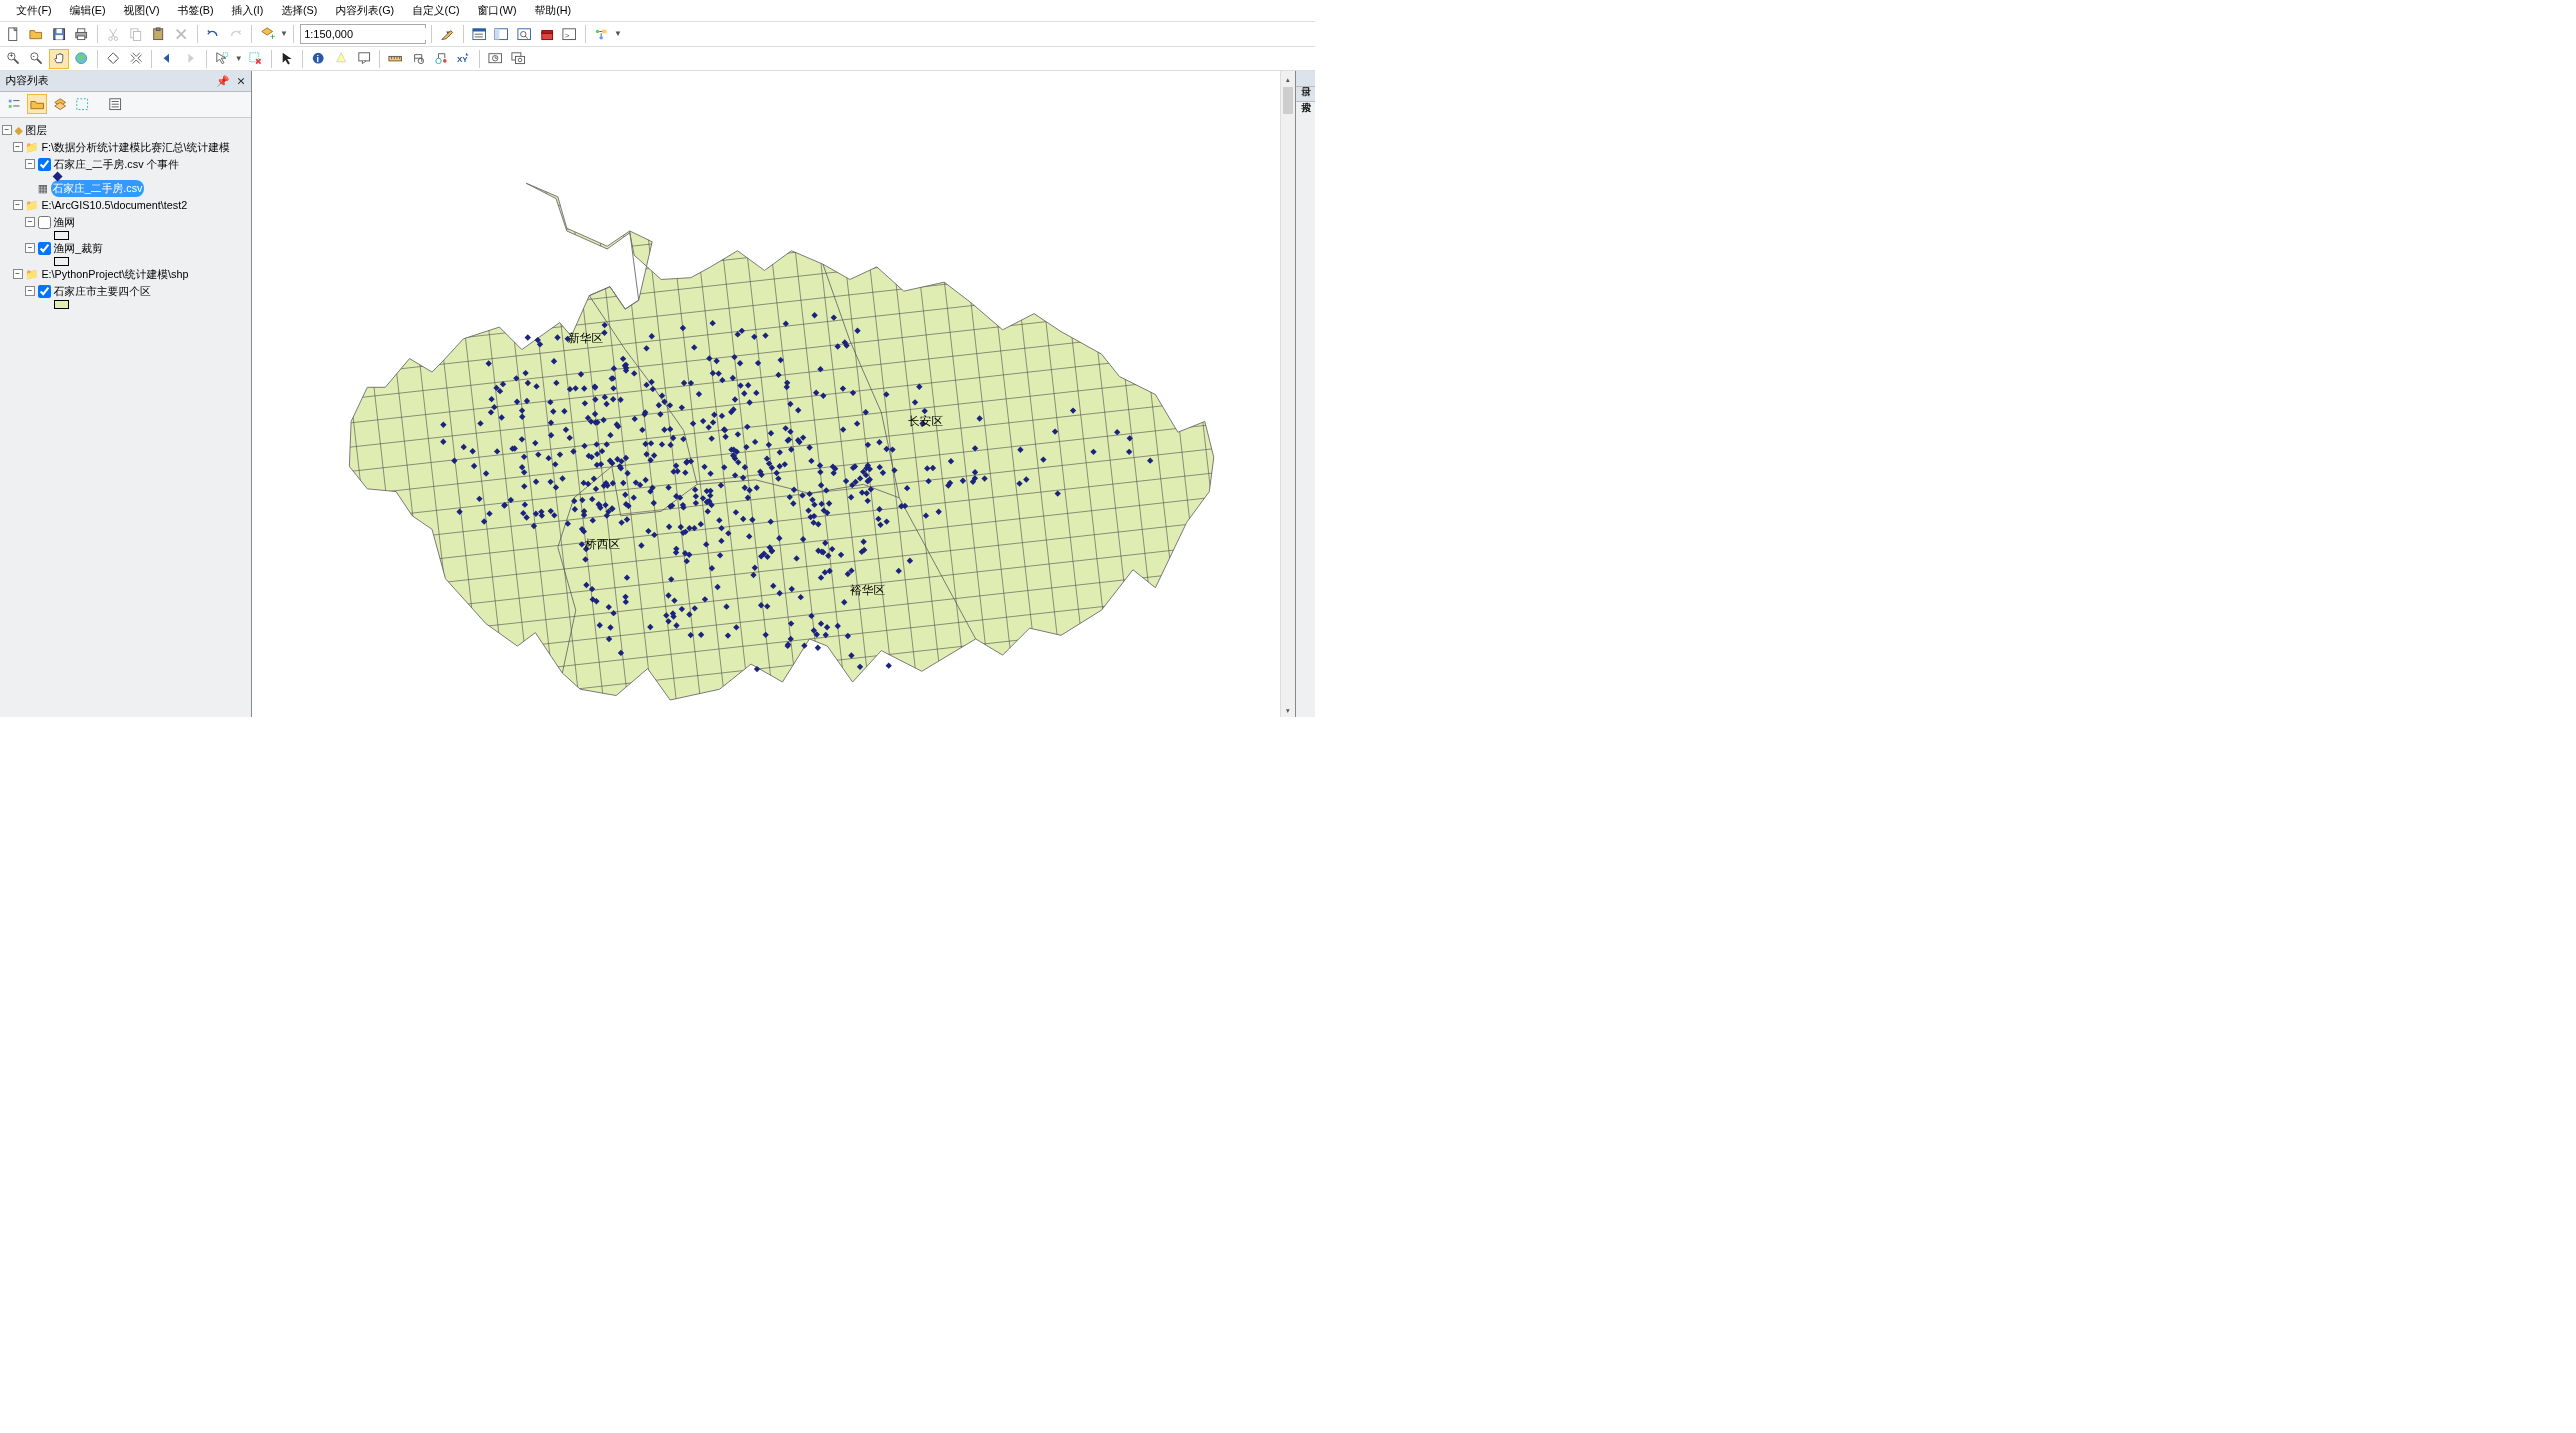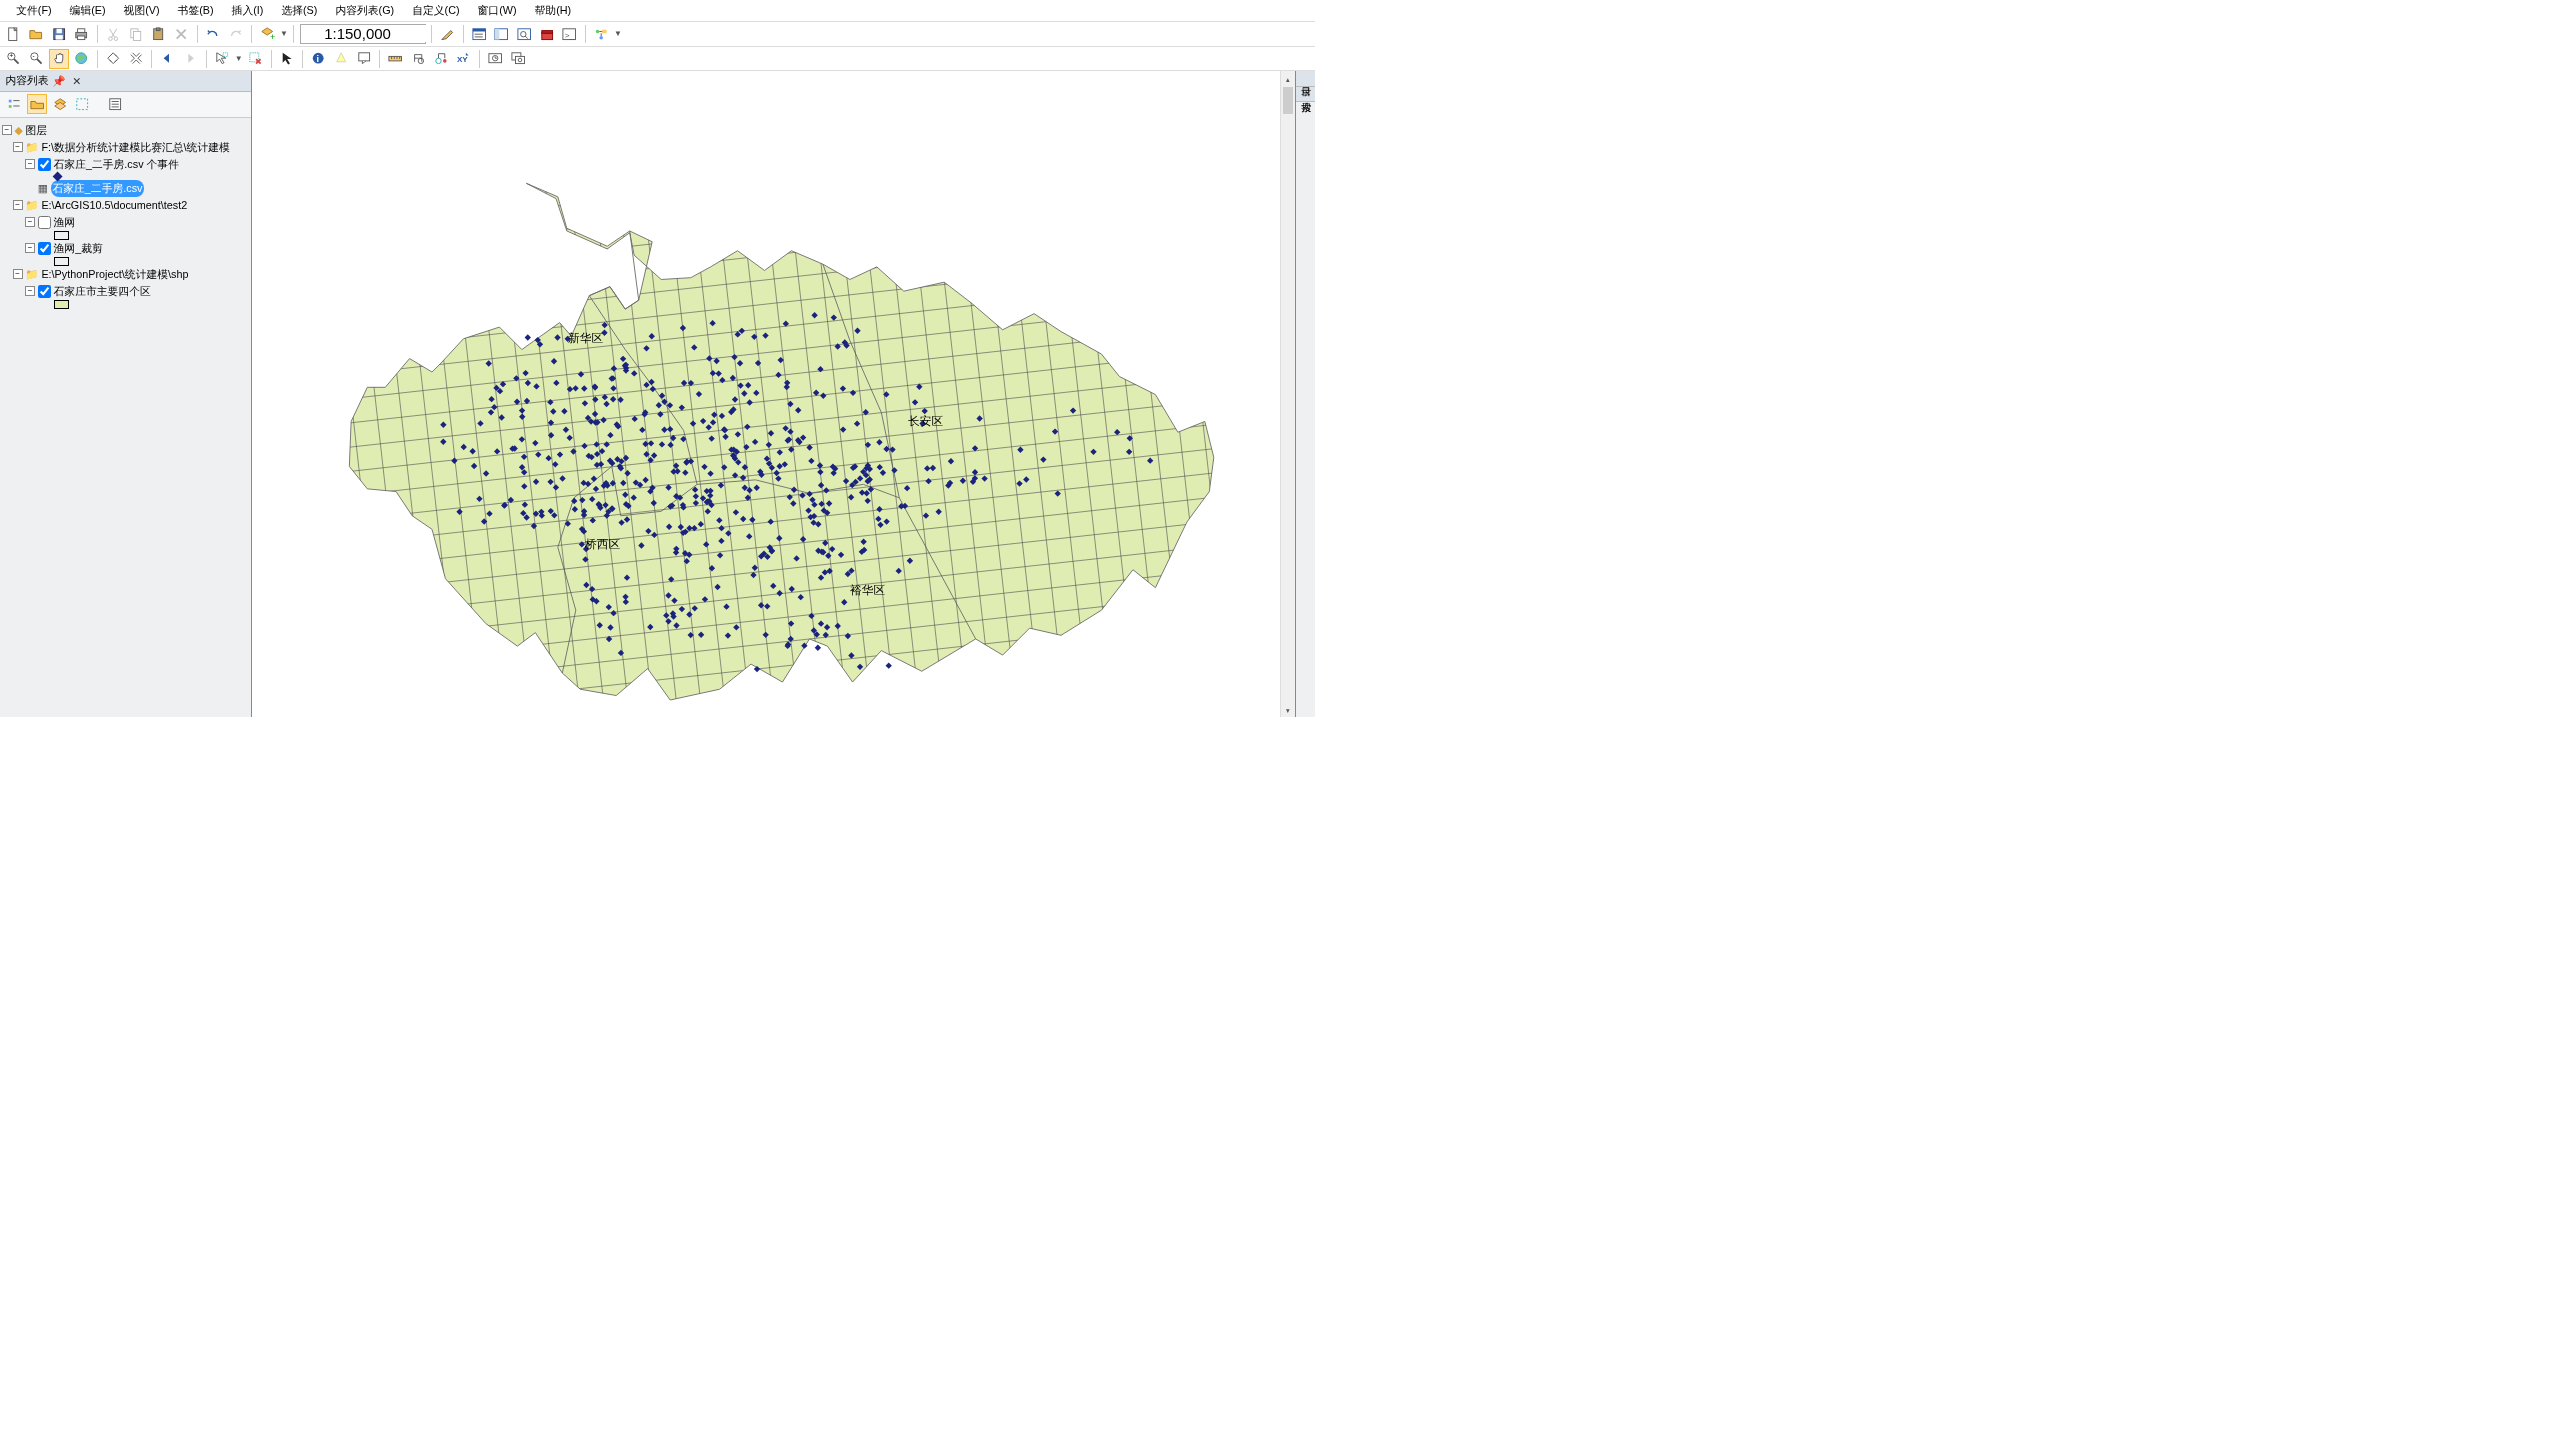--- a/index.html
+++ b/index.html
@@ -4,25 +4,25 @@
 <style>
 * { margin: 0; padding: 0; box-sizing: border-box; }
 body { font-family: "Microsoft YaHei", "SimSun", sans-serif; font-size: 10.8px; background: #fff; overflow: hidden; width: 1315px; height: 717px; }
 .menubar { display: flex; padding: 1.8px 7.2px; border-bottom: 0.9px solid #ddd; background: #fff; }
 .menubar-item { padding: 1.8px 9px; cursor: pointer; }
 .toolbar { display: flex; align-items: center; padding: 1.8px 3.6px; border-bottom: 0.9px solid #ddd; gap: 2.7px; }
 .toolbar .sep { width: 0.9px; height: 18px; background: #ccc; margin: 0 2.7px; }
 .tb-btn { width: 20px; height: 20px; display: flex; align-items: center; justify-content: center; cursor: pointer; border: 0.9px solid transparent; }
 .tb-btn.active { border: 0.9px solid #f5b736; background: #fde8b5; }
 .scale-box { width: 126px; height: 20px; border: 0.9px solid #aaa; display: flex; align-items: center; padding: 0 3.6px; background: #fff; }
-.scale-box input { border: none; outline: none; flex: 1; font-size: 15px; margin-left: 20px; }
+.scale-box input { border: none; outline: none; flex: 1; font-size: 11px; }
 .scale-box .dd { cursor: pointer; color: #555; }
 .main { display: flex; height: calc(100% - 70px); }
 .toc-panel { width: 252px; border-right: 0.9px solid #888; display: flex; flex-direction: column; background: #eef0f2; }
-.toc-header { background: #dce3ea; padding: 2.7px 5.4px; display: flex; align-items: center; border-bottom: 0.9px solid #bbb; }
+.toc-header { background: #dce3ea; padding: 2.7px 5.4px; display: flex; align-items: center; justify-content: space-between; border-bottom: 0.9px solid #bbb; }
 .toc-header-btns span { cursor: pointer; margin-left: 3.6px; color: #333; }
 .toc-tb { display: flex; gap: 2.7px; padding: 2.7px 4.5px; border-bottom: 0.9px solid #ccc; background: #f5f7f9; }
 .toc-tb-btn { width: 20px; height: 20px; display: flex; align-items: center; justify-content: center; border: 0.9px solid transparent; cursor: pointer; }
 .toc-tb-btn.active { border: 0.9px solid #f5b736; background: #fde8b5; }
 .tree { padding: 3.6px 1.8px; flex: 1; overflow: auto; font-size: 10.8px; line-height: 17px; }
 .tree-node { display: flex; align-items: center; white-space: nowrap; }
 .exp { width: 10px; height: 10px; border: 0.9px solid #888; display: inline-flex; align-items: center; justify-content: center; font-size: 8px; line-height: 1; margin-right: 2.7px; cursor: pointer; background: #fff; }
 .chk { margin-right: 2.7px; }
 .folder-ico { color: #d9a23b; margin-right: 2.7px; }
 .layers-ico { color: #d9a23b; margin-right: 2.7px; }

